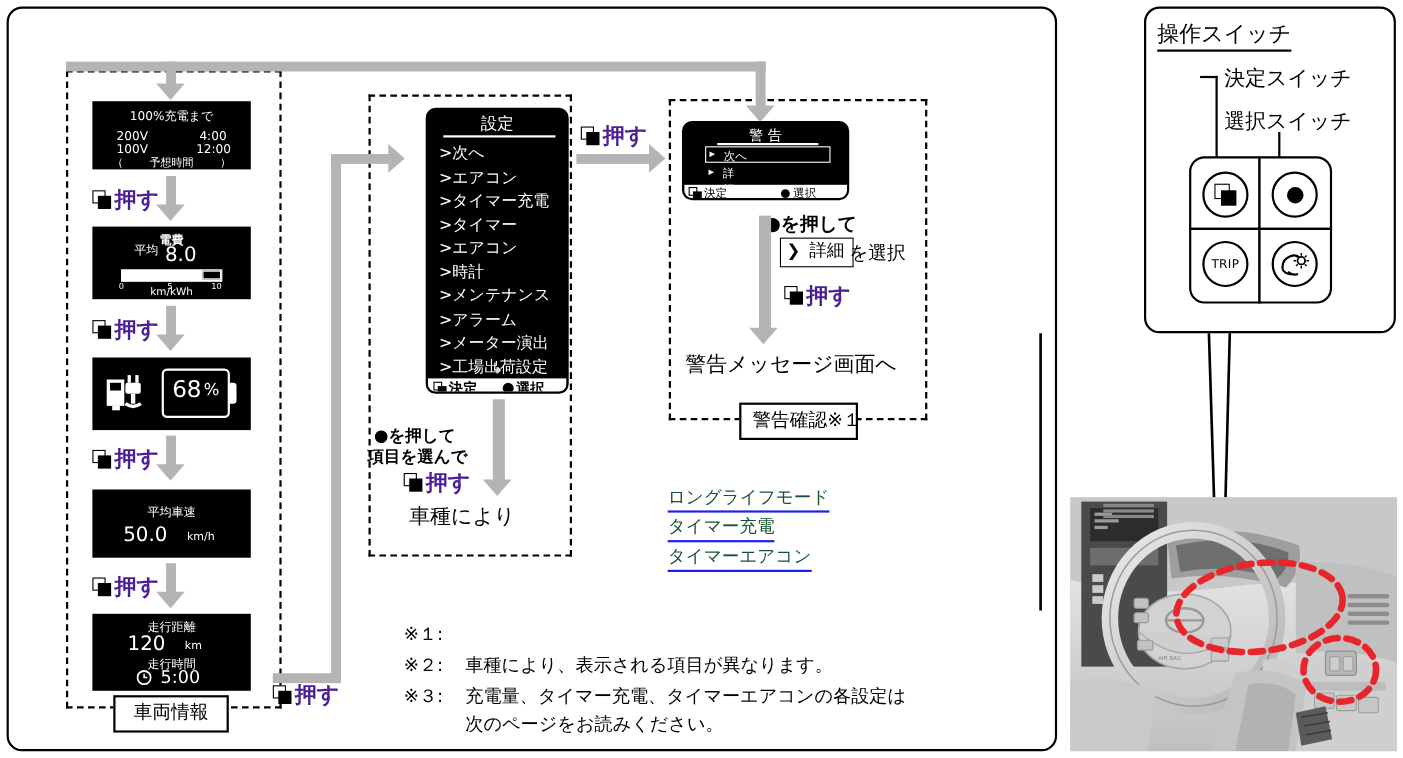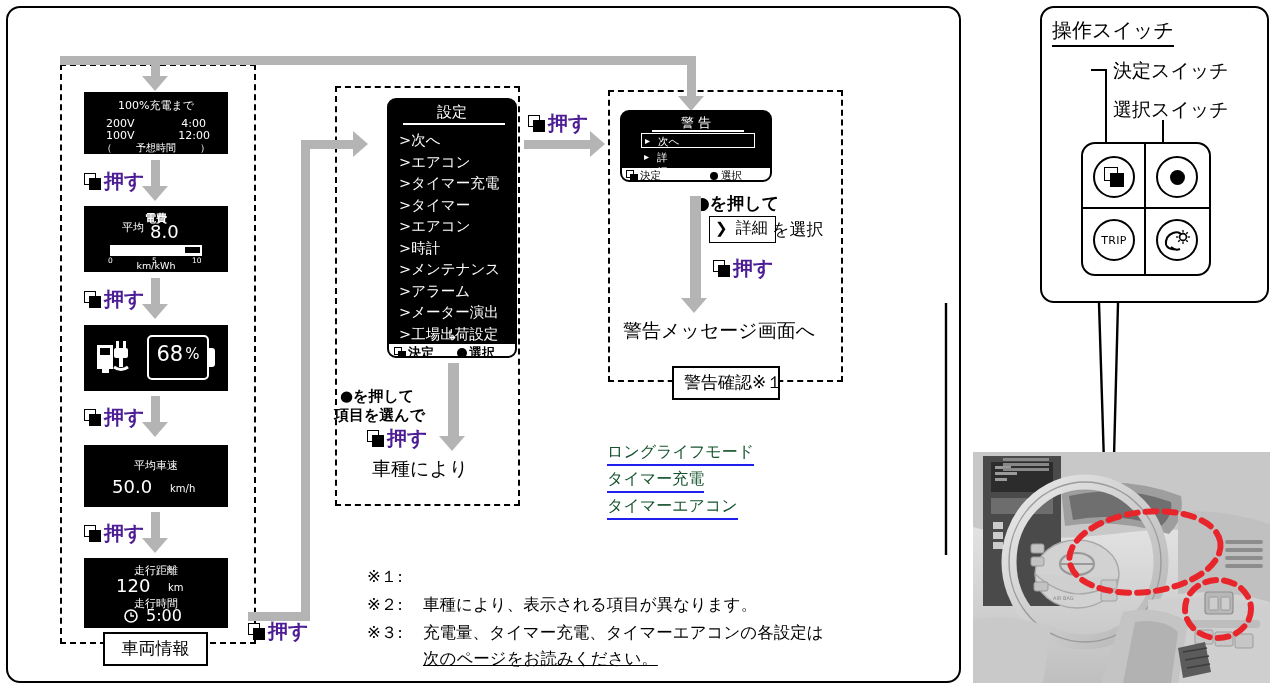--- a/index.html
+++ b/index.html
@@ -383,21 +383,21 @@
   <div class="linkline" style="left:607px; top:469px;">タイマー充電</div>
   <div class="linkline" style="left:607px; top:496px;">タイマーエアコン</div>
 
   <div class="note" style="left:367px; top:566px;">※１:</div>
 
   <div class="note" style="left:367px; top:594px;">※２:</div>
   <div class="note" style="left:423px; top:594px;">車種により、表示される項目が異なります。</div>
 
   <div class="note" style="left:367px; top:622px;">※３:</div>
   <div class="note" style="left:423px; top:622px;">充電量、タイマー充電、タイマーエアコンの各設定は</div>
-  <div class="note" style="left:423px; top:648px;text-decoration:underline;">次のページをお読みください。</div>
+  <div class="note" style="left:423px; top:648px;">次のページをお読みください。</div>
 
   <div class="txt" style="left:1113px; top:58px; font-size:19px;">決定スイッチ</div>
   <div class="txt" style="left:1113px; top:97px; font-size:19px;">選択スイッチ</div>
 
   <div class="leader" style="left:1091px; top:69px; width:16px; height:2px;"></div>
 
   <div class="leader" style="left:1105px; top:69px; width:2px; height:100px;"></div>
   <div style="position:absolute;left:1101px;top:164px;width:9px;height:9px;border-radius:50%;background:#000;"></div>
 
   <div class="leader" style="left:1162px; top:120px; width:2px; height:52px;"></div>

